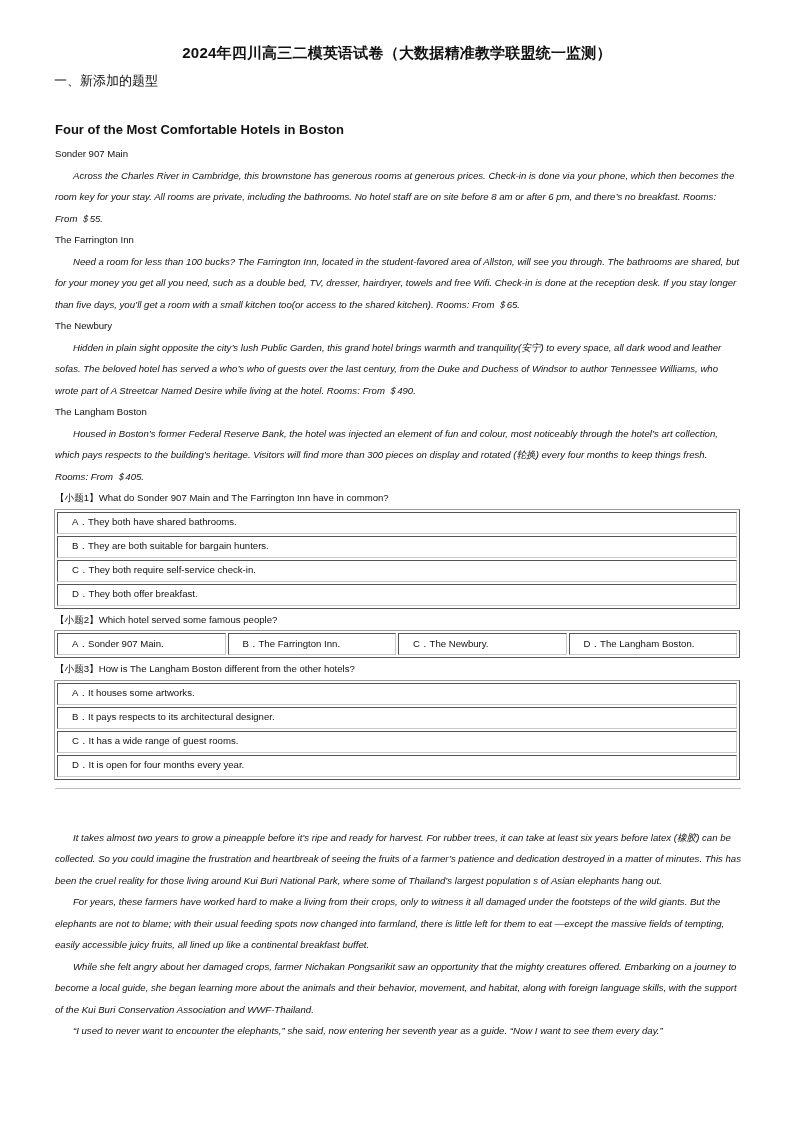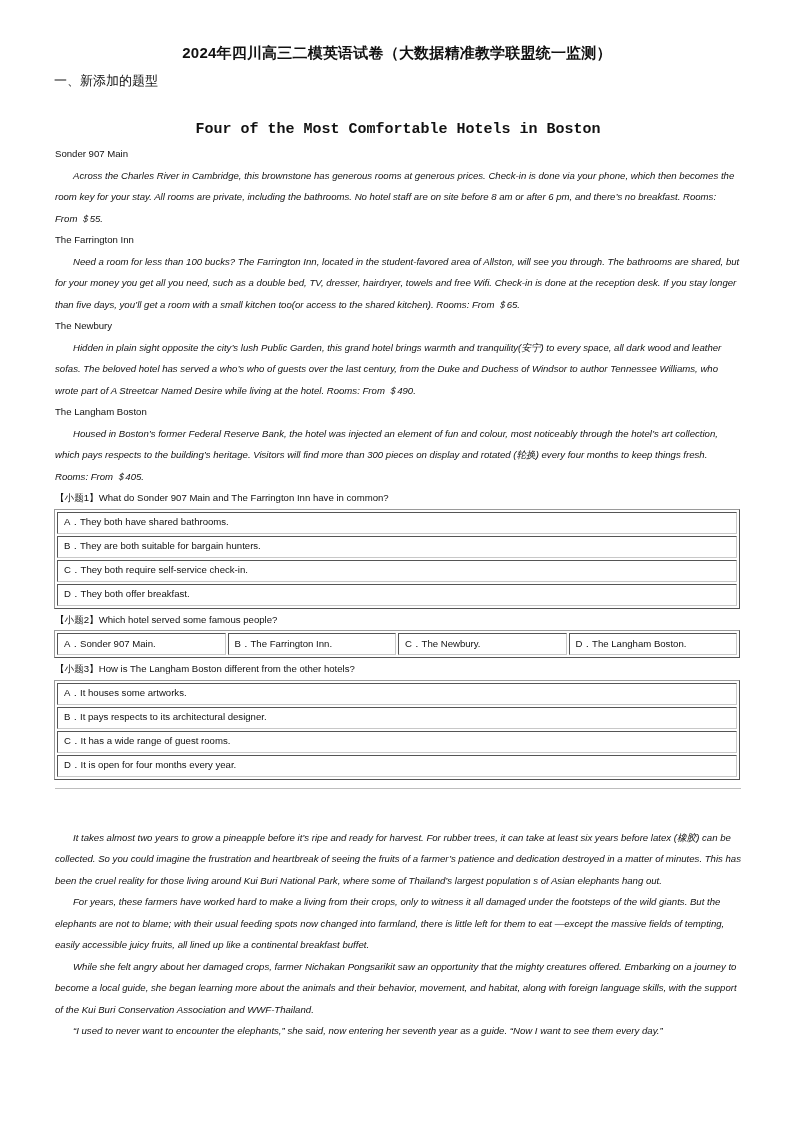--- a/index.html
+++ b/index.html
@@ -10,36 +10,36 @@
     }
     .doc-title {
       position: absolute; top: 44px; left: 0; width: 794px; text-align: center;
       font-size: 15px; font-weight: bold; letter-spacing: 0.2px;
     }
     .section-title {
       position: absolute; top: 72px; left: 54px; font-size: 13px;
     }
     .content { position: absolute; left: 55px; width: 686px; top: 121px; }
     .passage-title {
-      text-align: center; font-weight: bold; font-size: 15px; height: 22px; line-height: 17px; font-family: Liberation Mono, monospace;
+      text-align: left; font-weight: bold; font-size: 13px; height: 22px; line-height: 17px;
     }
     .hotel-name { font-weight: normal; font-size: 9.6px; line-height: 21.5px; height: 21.5px; }
     p.para {
       margin: 0; line-height: 21.5px; text-indent: 18px; text-align: left; font-style: italic;
     }
     .question { line-height: 21.5px; height: 21.5px; margin-top: 0px; }
     table.opts {
       width: 686px; border-collapse: separate; border-spacing: 2px;
       border: 1px solid #9a9a9a; border-right-color: #555; border-bottom-color: #555;
       margin-left: -1px;
     }
     table.opts td {
       border: 1px solid #9a9a9a; border-top-color: #555; border-left-color: #555;
       border-right-color: #c8c8c8; border-bottom-color: #c8c8c8;
-      padding: 0 6px; height: 20px; font-size: 9.6px; vertical-align: middle;
+      padding: 0 14px; height: 20px; font-size: 9.6px; vertical-align: middle;
     }
     table.opts.four td { width: 25%; }
     hr.divider {
       border: none; border-top: 1px solid #bdbdbd; margin: 8px 0 0 0; width: 686px;
     }
     .passage2 { margin-top: 38px; }
   </style>
 </head>
 <body>
 

